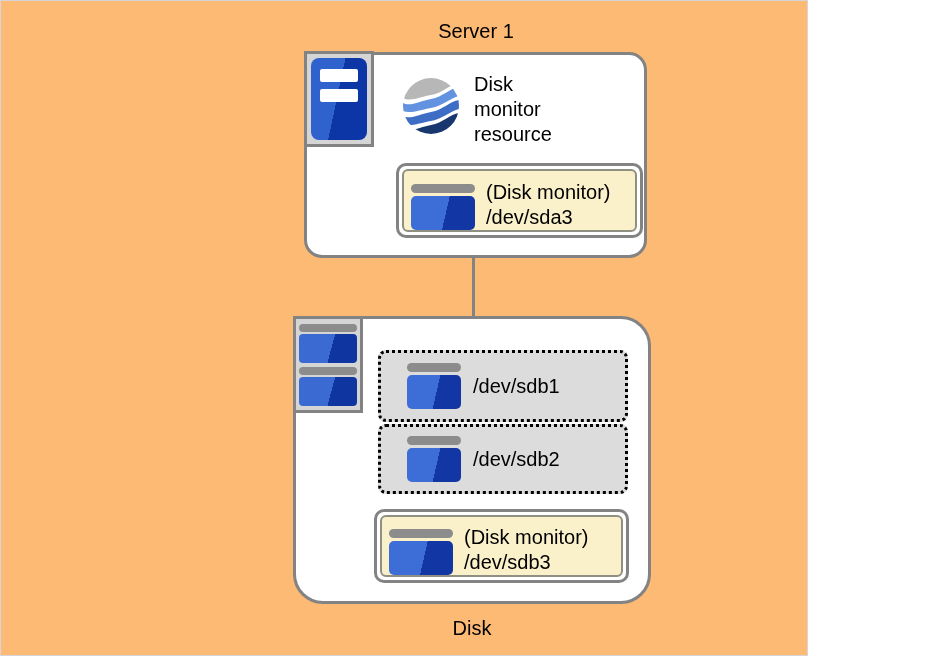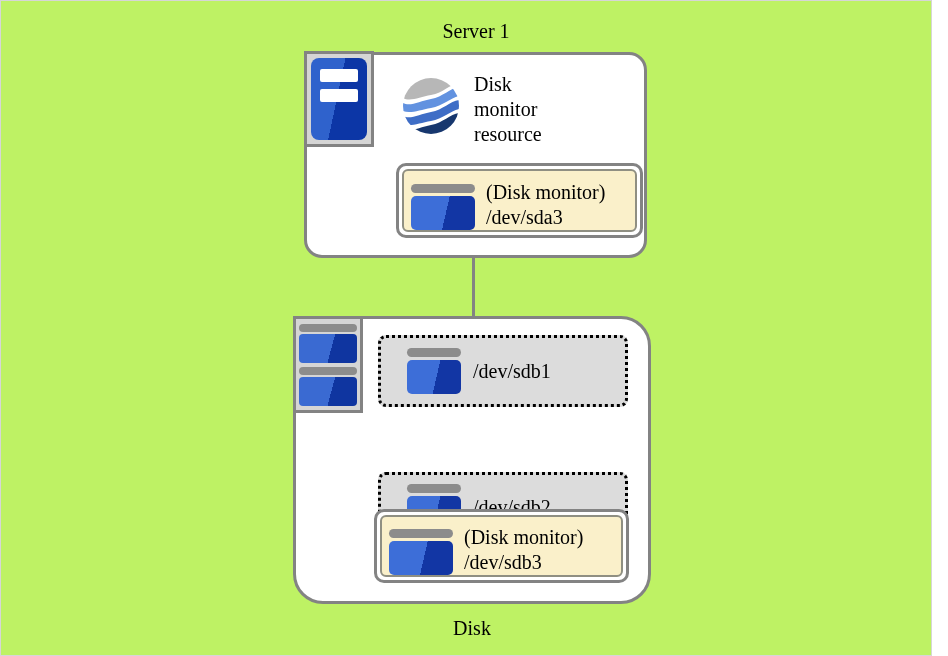--- a/index.html
+++ b/index.html
@@ -1,19 +1,19 @@
 <!DOCTYPE html>
 <html><head>
 <meta charset="utf-8">
 <style>
   html,body { margin:0; padding:0; background:#fff; }
   .canvas {
-    position:relative; width:932px; height:656px;
-    background:#bef264; border:1px solid #d6d6d6; box-sizing:border-box;
-    font-family:Liberation Serif, serif; color:#000; overflow:hidden;
+    position:relative; width:808px; height:656px;
+    background:#fdba74; border:1px solid #d6d6d6; box-sizing:border-box;
+    font-family:Liberation Sans, sans-serif; color:#000; overflow:hidden;
   }
   .group-title { position:absolute; font-size:20px; text-align:center; width:300px; }
   #server-title { left:325px; top:19px; }
   #disk-title   { left:321px; top:616px; }
 
   .group-box { position:absolute; background:#fff; border:3px solid #838383; box-sizing:border-box; }
   #server-box { left:303px; top:51px; width:343px; height:206px; border-radius:18px; }
   #disk-box   { left:292px; top:315px; width:358px; height:288px; border-radius:30px; }
 
   #connector { position:absolute; left:471px; top:255px; width:3px; height:62px; background:#838383; }
@@ -39,22 +39,22 @@
     background:linear-gradient(103deg,#3d6ed8 0 54%,#1236a4 54%); }
   .di-lg { width:64px; } .di-md { width:54px; }
 
   #globe-icon { position:absolute; left:402px; top:77px; width:56px; height:56px; }
 
   #monitor-text { position:absolute; left:473px; top:71px; font-size:20px; line-height:25px; white-space:pre-line; }
 
   .partition-plain { position:absolute; left:377px; width:250px; background:#dcdcdc;
     border:3px dotted #000; border-radius:8px; box-sizing:border-box;
     display:flex; align-items:center; padding-left:26px; gap:12px; }
-  #sdb1-box { top:334px; height:72px; }
-  #sdb2-box { top:423px; height:70px;margin-top:48px; }
+  #sdb1-box { top:349px; height:72px; }
+  #sdb2-box { top:423px; height:70px; }
 
   .partition-monitored { position:absolute; border:3px solid #838383; border-radius:10px;
     background:#fff; padding:3px; box-sizing:border-box; }
   .partition-monitored .inner { width:100%; height:100%; background:#faf0ca;
     border:2px solid #8f8f82; border-radius:6px; box-sizing:border-box;
     display:flex; align-items:flex-end; padding-left:7px; gap:11px; }
   #sda3-box { left:395px; top:162px; width:247px; height:75px; }
   #sdb3-box { left:373px; top:508px; width:255px; height:74px; }
 
   .part-label { font-size:20px; line-height:25px; white-space:pre-line; }

